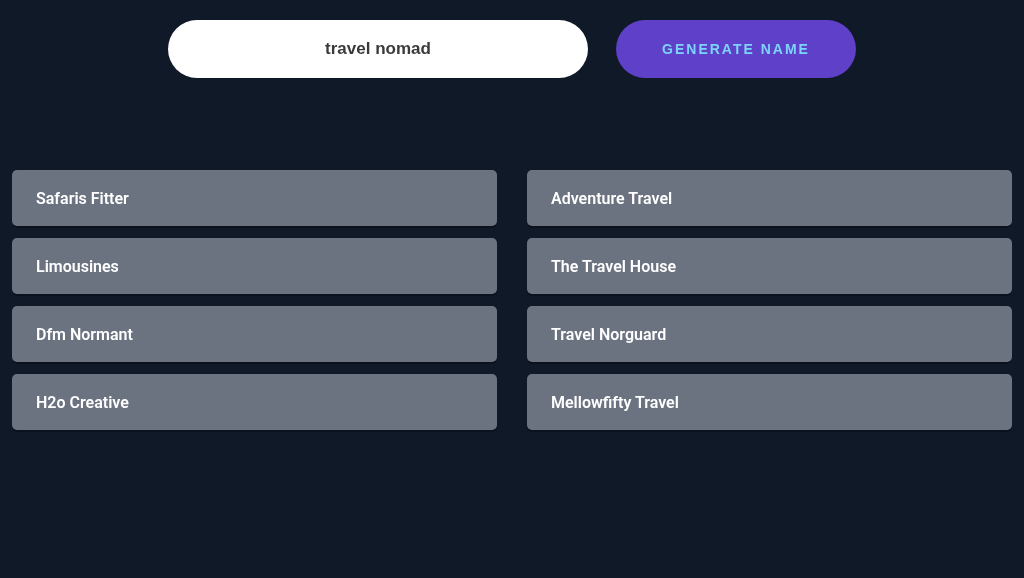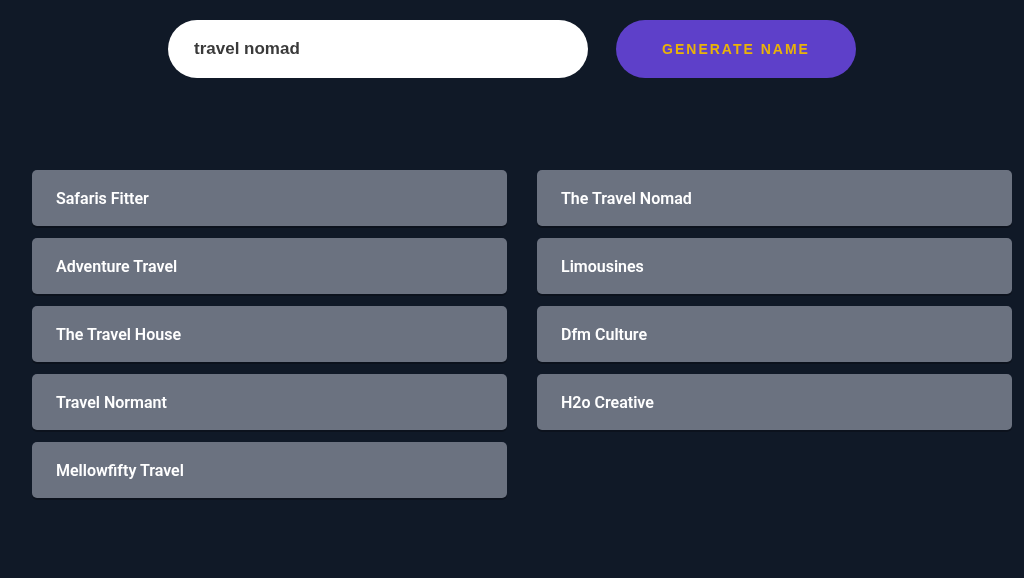--- a/index.html
+++ b/index.html
@@ -26,43 +26,43 @@
       width: 420px;
       height: 58px;
       border-radius: 30px;
       border: none;
       background: #ffffff;
       padding: 3px 26px;
       font-size: 17px;
       font-weight: 600;
       color: #3a3a3a;
       outline: none;
+      text-align: center;
     }
     .search-input::placeholder {
       color: #999;
     }
     .generate-btn {
       width: 240px;
       height: 58px;
       border-radius: 30px;
       border: none;
       background: #5e40c9;
-      color: #eab308;
+      color: #7dd3fc;
       font-size: 14px;
       font-weight: 700;
       letter-spacing: 2px;
       cursor: pointer;
       text-transform: uppercase;
     }
     .results-grid {
       display: grid;
       grid-template-columns: 1fr 1fr;
       gap: 12px 30px;
       padding: 12px 12px;
-      margin-left: 20px;
     }
     .result-card {
       background: #6b7280;
       border-radius: 5px;
       height: 56px;
       display: flex;
       align-items: center;
       padding: 0 24px;
       color: #ffffff;
       font-size: 16px;
@@ -74,21 +74,20 @@
 </head>
 <body>
 
 <div class="search-row">
   <input type="text" class="search-input" value="travel nomad" style="">
   <button class="generate-btn">GENERATE NAME</button>
 </div>
 
 <div class="results-grid">
   <div class="result-card">Safaris Fitter</div>
-  <div class="result-card">The Travel Nomad</div>
   <div class="result-card">Adventure Travel</div>
   <div class="result-card">Limousines</div>
   <div class="result-card">The Travel House</div>
-  <div class="result-card">Dfm Culture</div>
-  <div class="result-card">Travel Normant</div>
+  <div class="result-card">Dfm Normant</div>
+  <div class="result-card">Travel Norguard</div>
   <div class="result-card">H2o Creative</div>
   <div class="result-card">Mellowfifty Travel</div>
 </div>
 
 </body></html>

